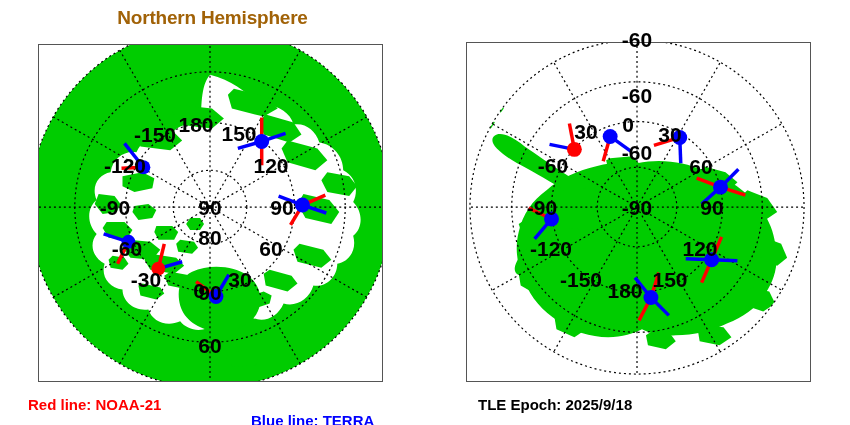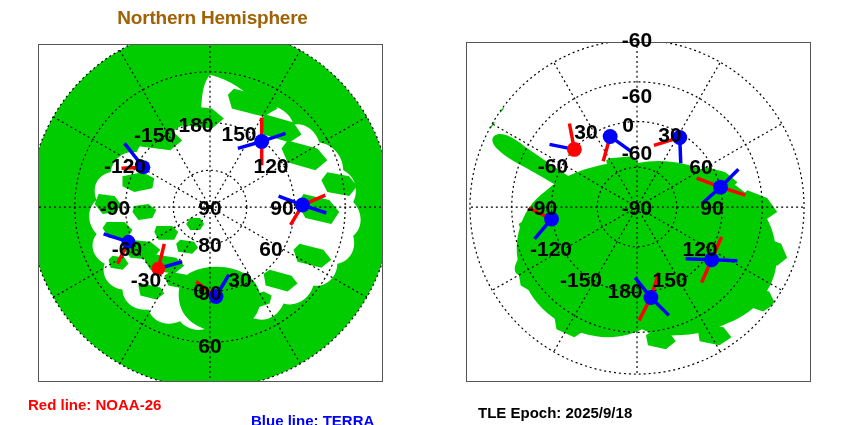--- a/index.html
+++ b/index.html
@@ -87,21 +87,21 @@
     height: 25px;
   }
   .legend-item {
     position: absolute;
     font-size: 15px;
     font-weight: bold;
     white-space: nowrap;
   }
   .legend-red { color: #ff0000; left: 28px; top: 0px; }
   .legend-blue { color: #0000ff; left: 251px; top: 16px; }
-  .legend-epoch { color: #000000; left: 478px; top: 8px; }
+  .legend-epoch { color: #000000; left: 478px; top: 0px; }
 </style>
 </head>
 <body>
 
 <div class="page">
 
   <div class="panel left">
     <div class="panel-title">Northern Hemisphere</div>
 
     <div class="plot-frame north">
@@ -256,21 +256,21 @@
     <div class="maplabel" style="left:115px; top:207px;">-90</div>
     <div class="maplabel" style="left:127px; top:248px;">-60</div>
     <div class="maplabel" style="left:146px; top:279px;">-30</div>
     <div class="maplabel" style="left:199px; top:290px;">0</div>
     <div class="maplabel" style="left:240px; top:279px;">30</div>
     <div class="maplabel" style="left:271px; top:248px;">60</div>
     <div class="maplabel" style="left:282px; top:207px;">90</div>
     <div class="maplabel" style="left:271px; top:165px;">120</div>
     <div class="maplabel" style="left:239px; top:133px;">150</div>
     <div class="maplabel" style="left:210px; top:207px;">90</div>
-    <div class="maplabel" style="left:210px; top:244px;">80</div>
+    <div class="maplabel" style="left:210px; top:237px;">80</div>
     <div class="maplabel" style="left:210px; top:292px;">90</div>
     <div class="maplabel" style="left:210px; top:345px;">60</div>
   </div>
 
   <div class="panel right">
 
     <div class="plot-frame south">
       <svg class="plot-svg" viewBox="0 0 345 340" preserveAspectRatio="none">
         <defs>
           <clipPath id="southClip">
@@ -419,18 +419,18 @@
     <div class="maplabel" style="left:245px; top:279px;">150</div>
     <div class="maplabel" style="left:200px; top:290px;">180</div>
     <div class="maplabel" style="left:156px; top:279px;">-150</div>
     <div class="maplabel" style="left:126px; top:248px;">-120</div>
     <div class="maplabel" style="left:117px; top:207px;">-90</div>
     <div class="maplabel" style="left:128px; top:165px;">-60</div>
     <div class="maplabel" style="left:161px; top:131px;">30</div>
   </div>
 
   <div class="footer">
-    <div class="legend-item legend-red">Red line: NOAA-26</div>
+    <div class="legend-item legend-red">Red line: NOAA-21</div>
     <div class="legend-item legend-blue">Blue line: TERRA</div>
     <div class="legend-item legend-epoch">TLE Epoch: 2025/9/18</div>
   </div>
 
 </div>
 
 </body></html>

